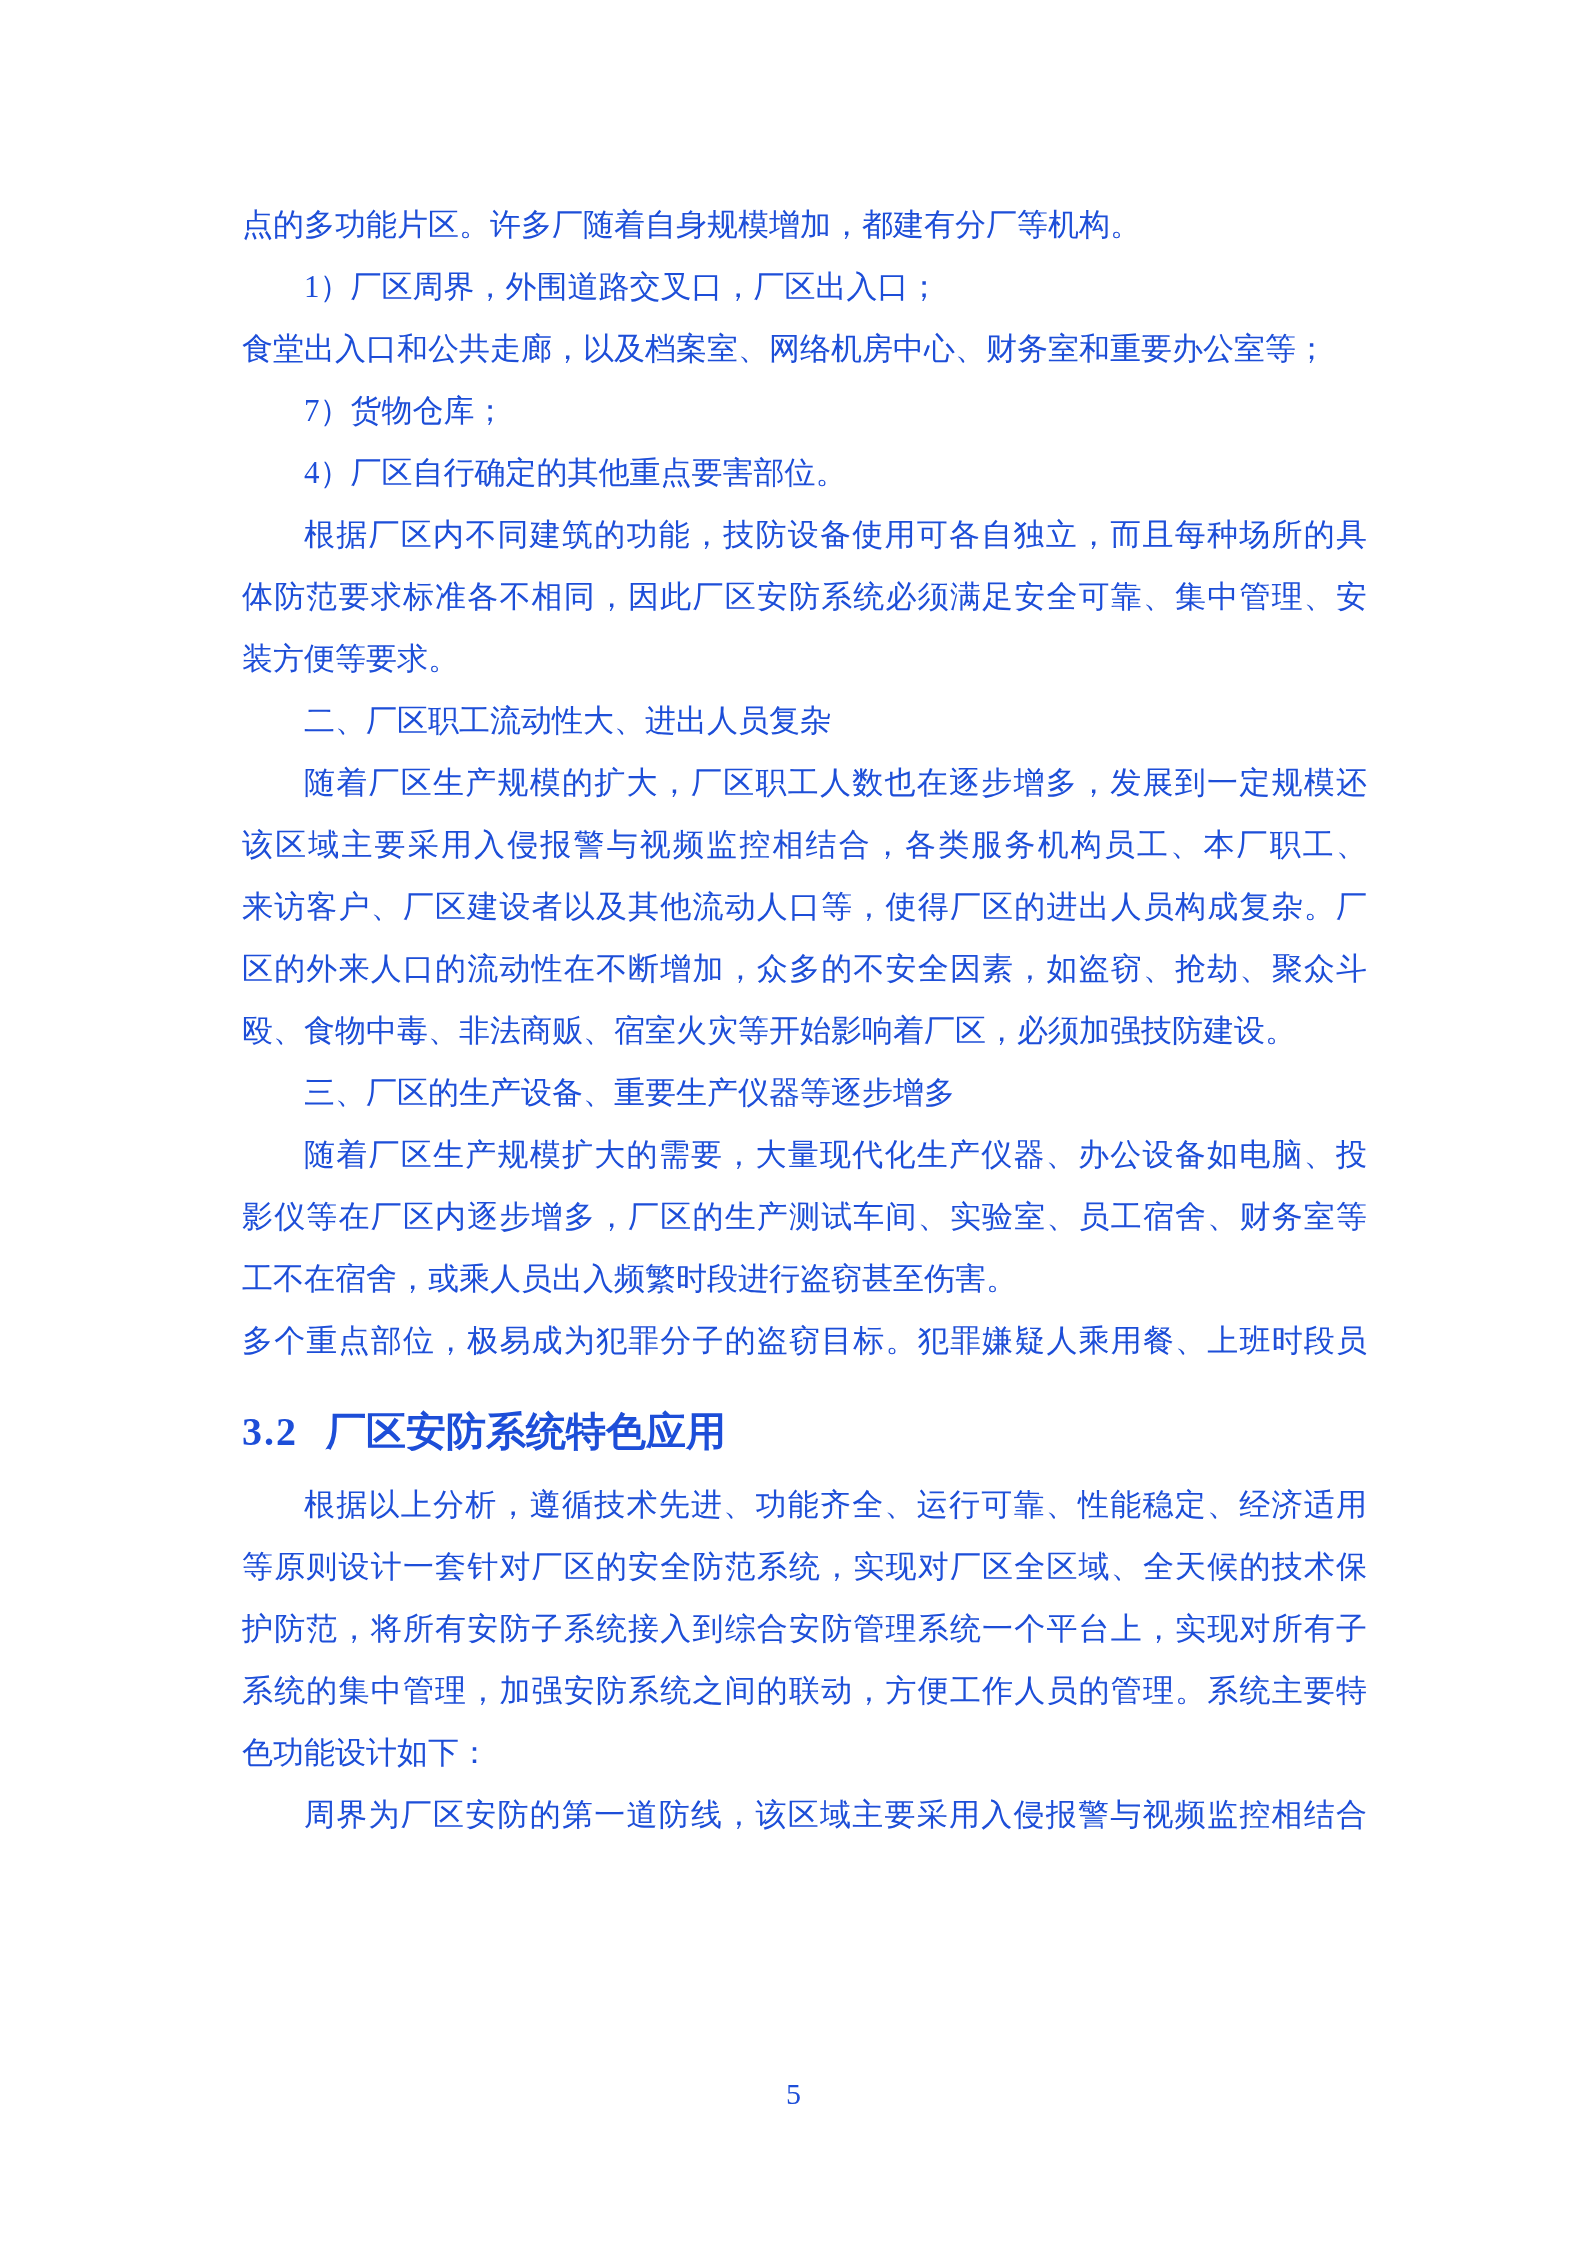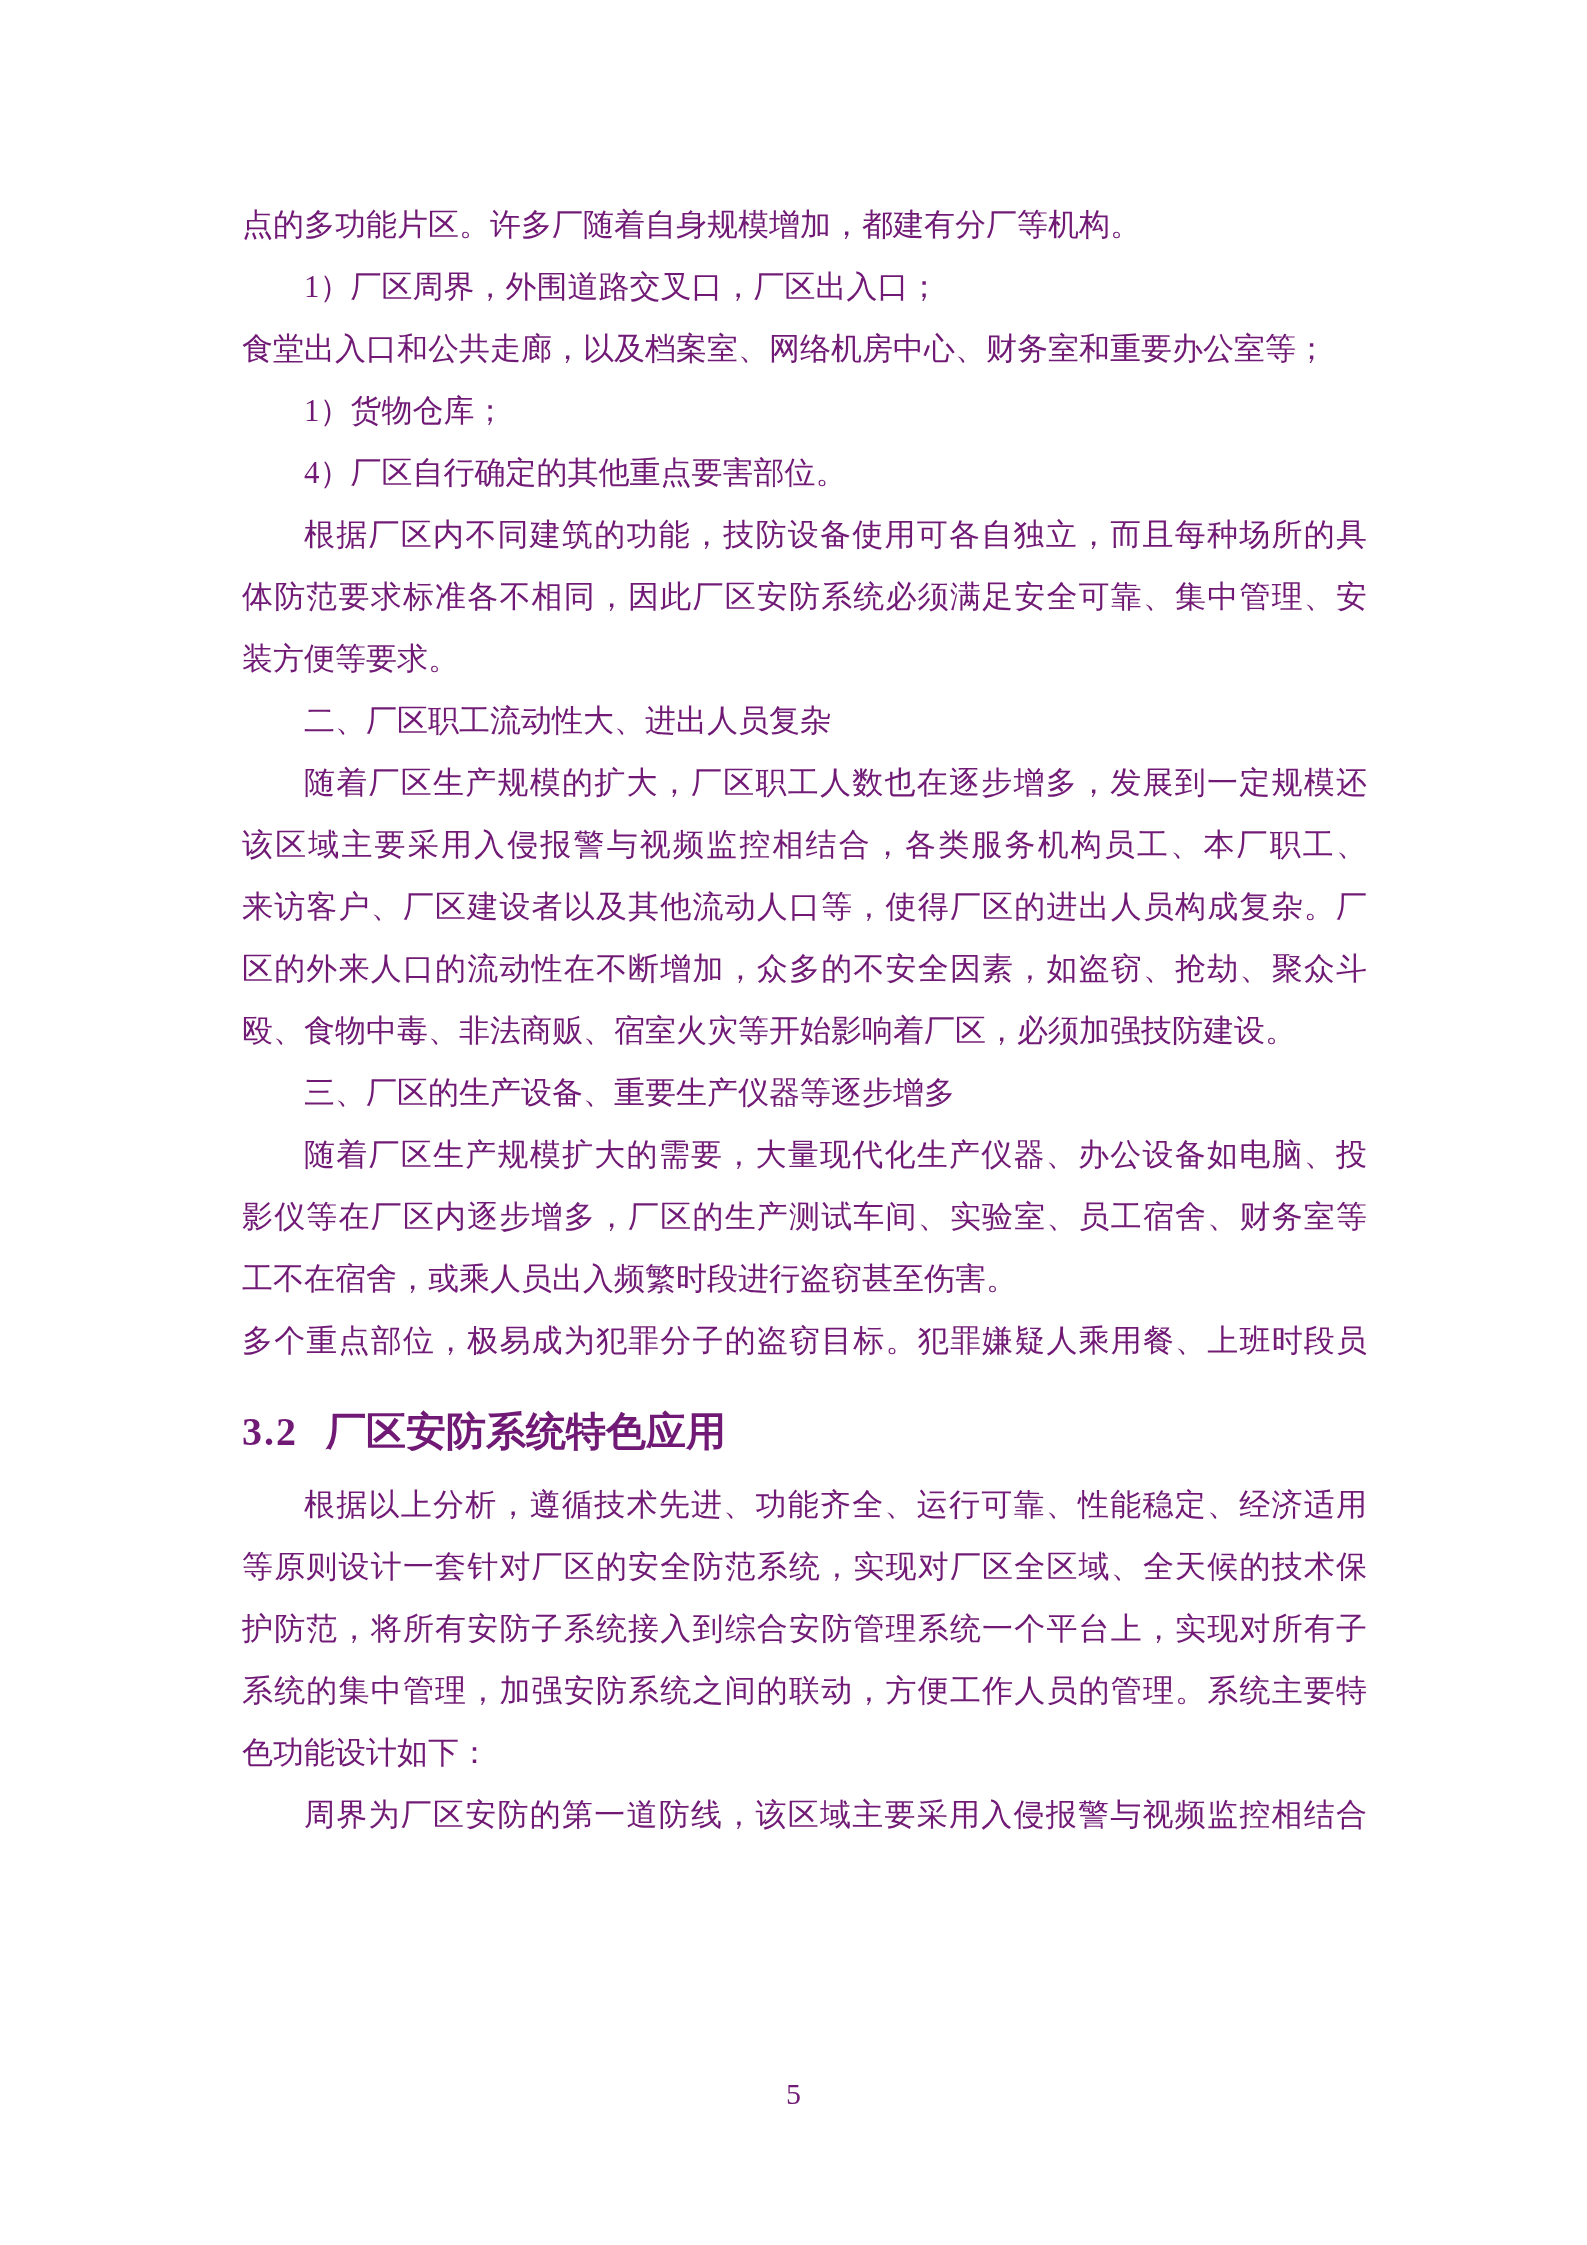--- a/index.html
+++ b/index.html
@@ -2,21 +2,21 @@
 <html><head>
 <meta charset="utf-8">
 <style>
   html, body { margin: 0; padding: 0; background: #e8e8e8; }
   .page {
     position: relative;
     width: 1587px;
     height: 2245px;
     margin: 0 auto;
     background: #ffffff;
-    color: #701a75;
+    color: #1d4ed8;
     font-family: "Liberation Serif", "DejaVu Serif", serif;
     overflow: hidden;
   }
   .content {
     position: absolute;
     left: 242px;
     top: 194px;
     width: 1125px;
     font-size: 31px;
     line-height: 62px;
@@ -47,21 +47,21 @@
   }
 </style>
 </head>
 <body>
 
 <div class="page">
   <main class="content">
     <div class="ln">点的多功能片区。许多厂随着自身规模增加，都建有分厂等机构。</div>
     <div class="ln ind">1）厂区周界，外围道路交叉口，厂区出入口；</div>
     <div class="ln">食堂出入口和公共走廊，以及档案室、网络机房中心、财务室和重要办公室等；</div>
-    <div class="ln ind">1）货物仓库；</div>
+    <div class="ln ind">7）货物仓库；</div>
     <div class="ln ind">4）厂区自行确定的其他重点要害部位。</div>
     <div class="ln ind jst">根据厂区内不同建筑的功能，技防设备使用可各自独立，而且每种场所的具</div>
     <div class="ln jst">体防范要求标准各不相同，因此厂区安防系统必须满足安全可靠、集中管理、安</div>
     <div class="ln">装方便等要求。</div>
     <div class="ln ind">二、厂区职工流动性大、进出人员复杂</div>
     <div class="ln ind jst">随着厂区生产规模的扩大，厂区职工人数也在逐步增多，发展到一定规模还</div>
     <div class="ln jst">该区域主要采用入侵报警与视频监控相结合，各类服务机构员工、本厂职工、</div>
     <div class="ln jst">来访客户、厂区建设者以及其他流动人口等，使得厂区的进出人员构成复杂。厂</div>
     <div class="ln jst">区的外来人口的流动性在不断增加，众多的不安全因素，如盗窃、抢劫、聚众斗</div>
     <div class="ln">殴、食物中毒、非法商贩、宿室火灾等开始影响着厂区，必须加强技防建设。</div>

